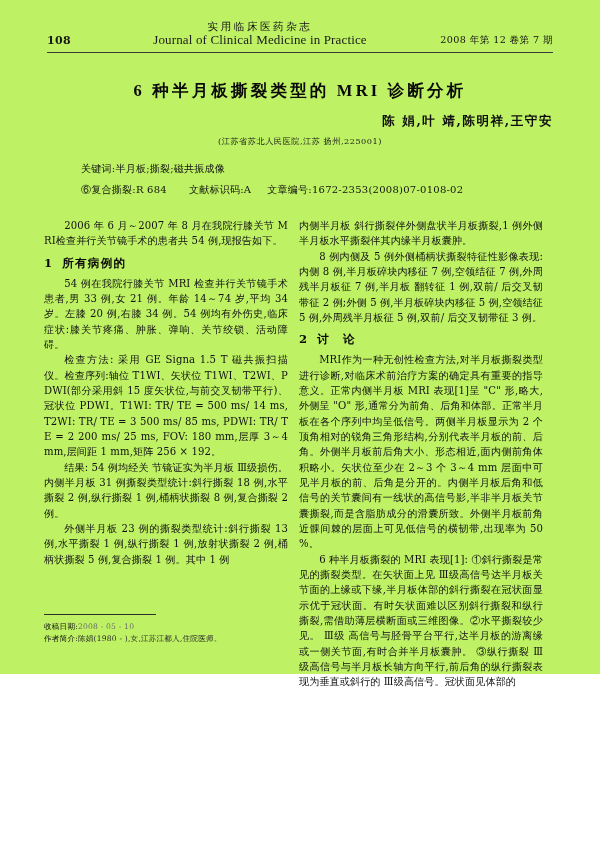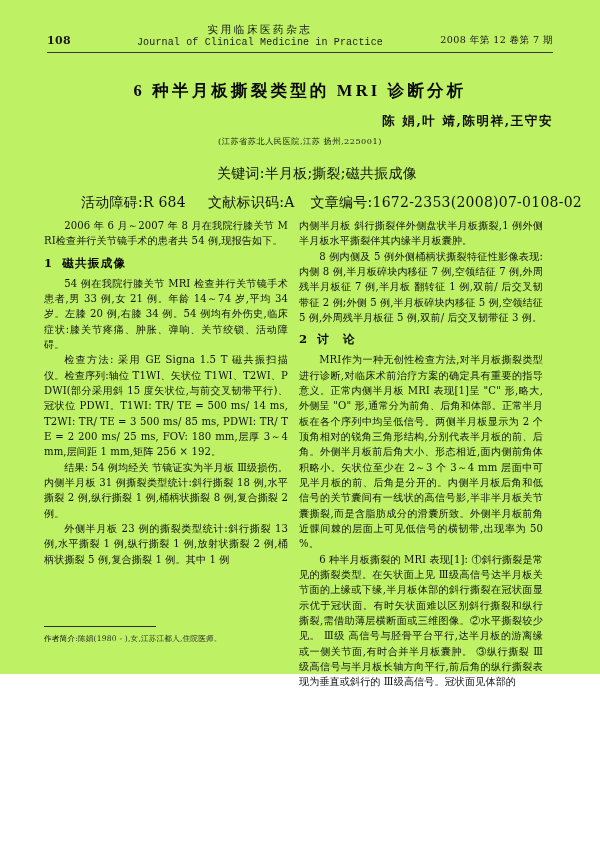--- a/index.html
+++ b/index.html
@@ -54,22 +54,22 @@
     padding-bottom: 1px;
   }
   .journal-cn {
     font-family: "DejaVu Serif", "Liberation Serif", serif;
     font-size: 10.5px;
     letter-spacing: 2.6px;
     color: #101010;
     display: block;
   }
   .journal-en {
-    font-family: Liberation Mono, monospace;
-    font-size: 10px;
+    font-family: Liberation Serif, serif;
+    font-size: 13px;
     letter-spacing: 0.15px;
     color: #1b1b1b;
     display: block;
     margin-top: 1px;
   }
   .issue-info {
     flex: 0 0 auto;
     width: 150px;
     text-align: right;
     font-size: 9.6px;
@@ -106,25 +106,24 @@
   .affiliation {
     margin-top: 6px;
     font-size: 8.2px;
     letter-spacing: 0.5px;
     color: #1a1a1a;
   }
 
   
   .meta-block {
     margin: 12px 44px 0 78px;
-    font-size: 14px;
+    font-size: 10px;
     line-height: 2.05;
     color: #111;
     letter-spacing: 0.25px;
-    text-align: center;
   }
   .meta-line { white-space: nowrap; }
   .meta-gap { display: inline-block; width: 22px; }
   .meta-gap-sm { display: inline-block; width: 16px; }
 
   
   .columns {
     position: absolute;
     top: 218px;
     left: 44px;
@@ -206,41 +205,44 @@
     <div class="article-title">6 种半月板撕裂类型的 MRI 诊断分析</div>
     <div class="authors">陈 娟,叶 靖,陈明祥,王守安</div>
     <div class="affiliation">(江苏省苏北人民医院,江苏 扬州,225001)</div>
   </div>
 
   <div class="meta-block">
     <div class="meta-line">
       <span>关键词:</span><span>半月板;撕裂;磁共振成像</span>
     </div>
     <div class="meta-line">
-      <span>活动障碍:</span><span>R 684</span><span class="meta-gap"></span><span>文献标识码:</span><span>A</span><span class="meta-gap-sm"></span><span>文章编号:</span><span>1672-2353(2008)07-0108-02</span>
+      <span>⑥复合撕裂:</span><span>R 684</span><span class="meta-gap"></span><span>文献标识码:</span><span>A</span><span class="meta-gap-sm"></span><span>文章编号:</span><span>1672-2353(2008)07-0108-02</span>
     </div>
   </div>
 
   <div class="columns">
 
     <div class="col">
       <p class="body-p">2006 年 6 月～2007 年 8 月在我院行膝关节 MRI检查并行关节镜手术的患者共 54 例,现报告如下。</p>
 
       <h2 class="sec-head">
-        <span class="sec-num">1</span><span>磁共振成像</span>
+        <span class="sec-num">1</span><span>所有病例的</span>
       </h2>
 
       <p class="body-p">54 例在我院行膝关节 MRI 检查并行关节镜手术患者,男 33 例,女 21 例。年龄 14～74 岁,平均 34 岁。左膝 20 例,右膝 34 例。54 例均有外伤史,临床症状:膝关节疼痛、肿胀、弹响、关节绞锁、活动障碍。</p>
       <p class="body-p">检查方法: 采用 GE Signa 1.5 T 磁共振扫描仪。检查序列:轴位 T1WI、矢状位 T1WI、T2WI、PDWI(部分采用斜 15 度矢状位,与前交叉韧带平行)、冠状位 PDWI。T1WI: TR/ TE = 500 ms/ 14 ms, T2WI: TR/ TE = 3 500 ms/ 85 ms, PDWI: TR/ TE = 2 200 ms/ 25 ms, FOV: 180 mm,层厚 3～4 mm,层间距 1 mm,矩阵 256 × 192。</p>
       <p class="body-p">结果: 54 例均经关 节镜证实为半月板 Ⅲ级损伤。内侧半月板 31 例撕裂类型统计:斜行撕裂 18 例,水平撕裂 2 例,纵行撕裂 1 例,桶柄状撕裂 8 例,复合撕裂 2 例。</p>
       <p class="body-p">外侧半月板 23 例的撕裂类型统计:斜行撕裂 13 例,水平撕裂 1 例,纵行撕裂 1 例,放射状撕裂 2 例,桶柄状撕裂 5 例,复合撕裂 1 例。其中 1 例</p>
 
       <div class="footnote">
         <div class="footnote-rule"></div>
         <div class="footnote-line">
+          <span class="fn-label">收稿日期:</span><span class="fn-dim">2008 - 05 - 10</span>
+        </div>
+        <div class="footnote-line">
           <span class="fn-label">作者简介:</span><span>陈娟(1980 - ),女,江苏江都人,住院医师。</span>
         </div>
       </div>
     </div>
 
     <div class="col">
       <p class="body-p noindent">内侧半月板 斜行撕裂伴外侧盘状半月板撕裂,1 例外侧半月板水平撕裂伴其内缘半月板囊肿。</p>
       <p class="body-p">8 例内侧及 5 例外侧桶柄状撕裂特征性影像表现:内侧 8 例,半月板碎块内移征 7 例,空领结征 7 例,外周残半月板征 7 例,半月板 翻转征 1 例,双前/ 后交叉韧带征 2 例;外侧 5 例,半月板碎块内移征 5 例,空领结征 5 例,外周残半月板征 5 例,双前/ 后交叉韧带征 3 例。</p>
 
       <h2 class="sec-head">

